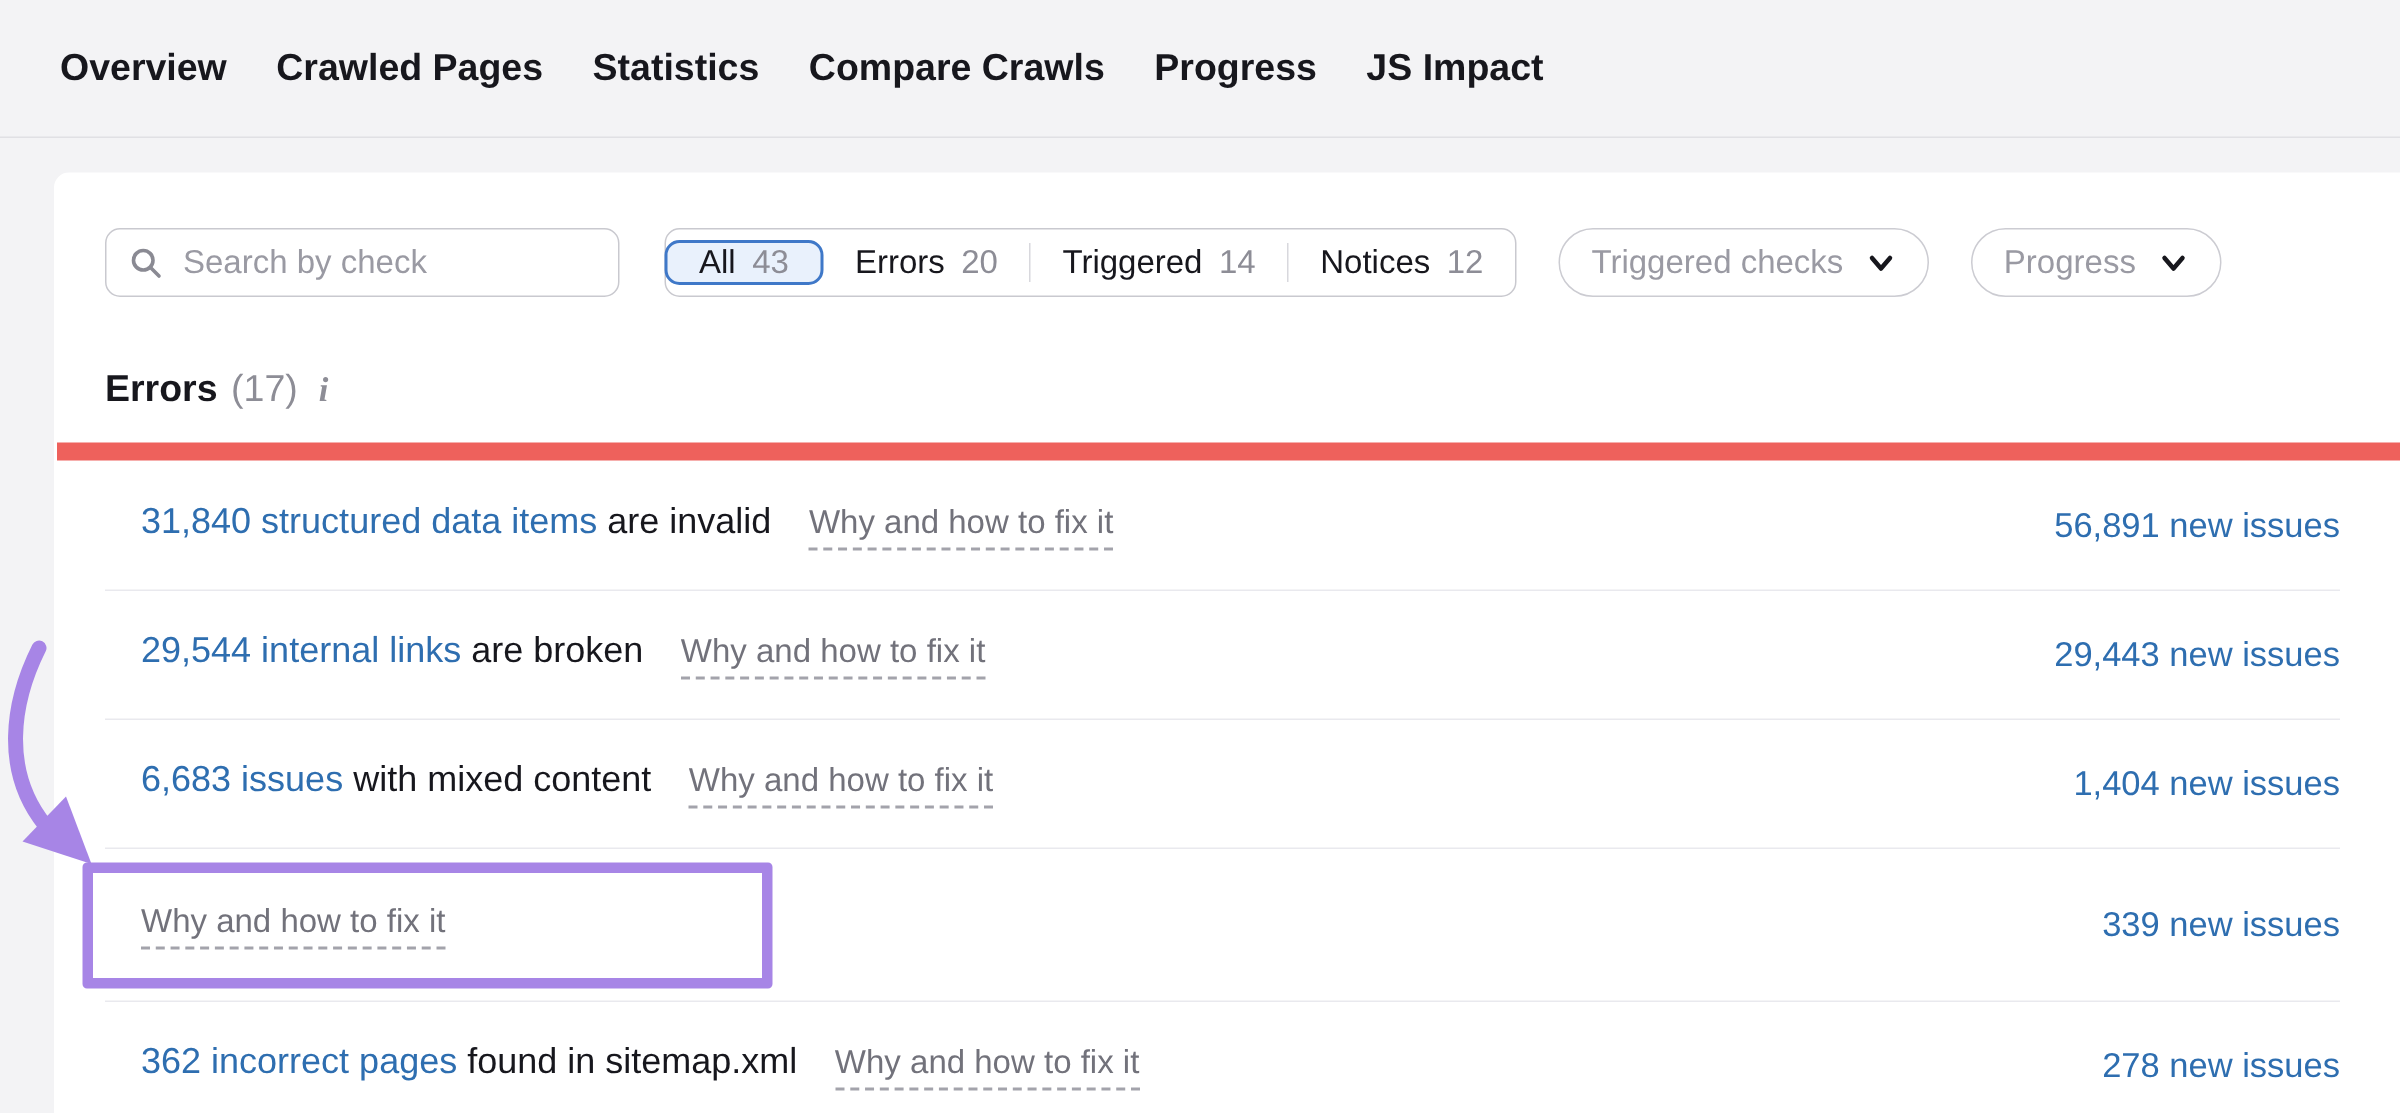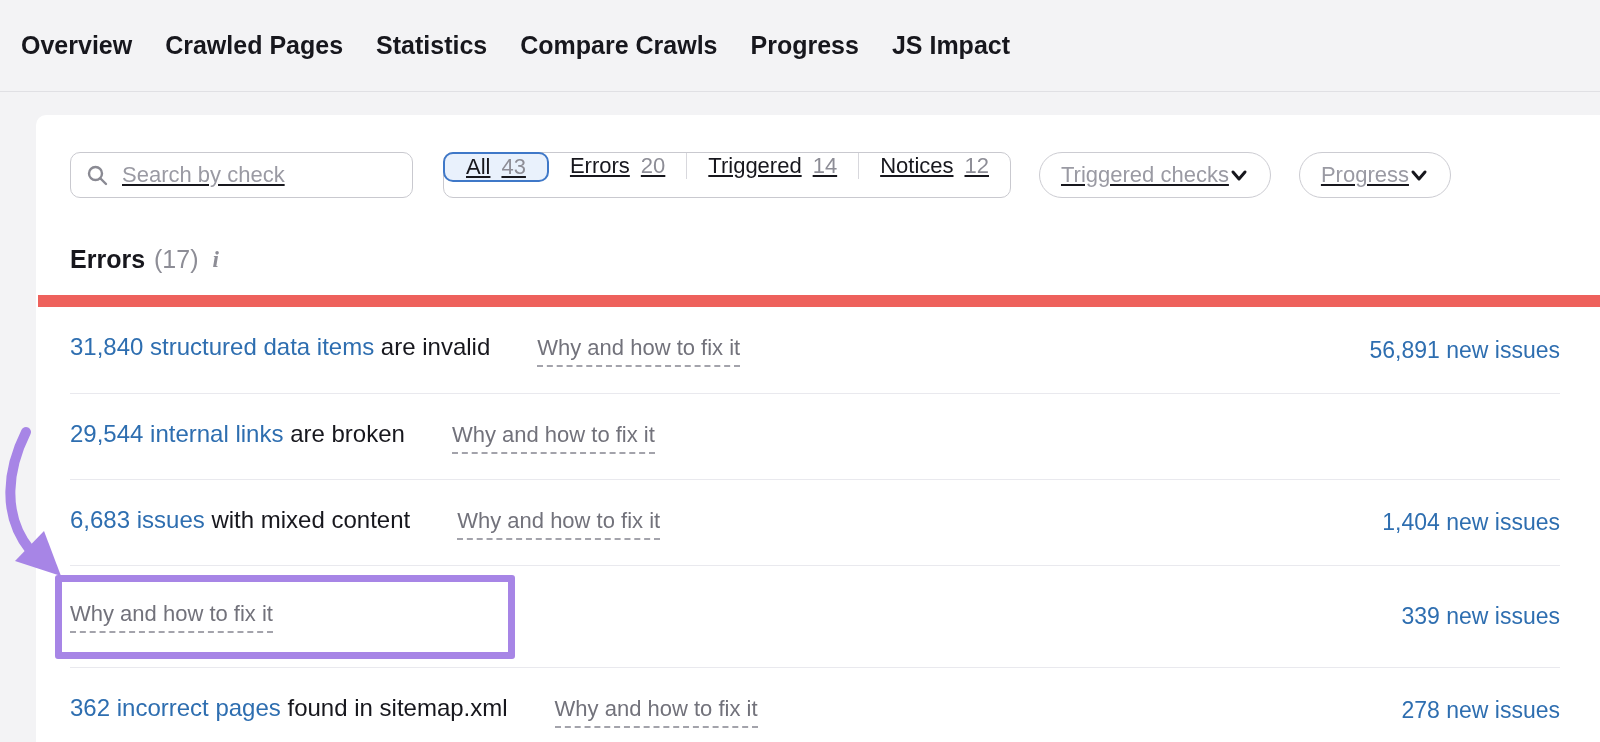--- a/index.html
+++ b/index.html
@@ -18,21 +18,21 @@
     position: relative;
     background: #f3f3f5;
     font-family: "Liberation Sans", "DejaVu Sans", sans-serif;
     color: #17171d;
     -webkit-font-smoothing: antialiased;
   }
 
   
   .top-nav {
     display: flex; align-items: stretch; gap: 33px;
-    height: 92px; padding-left: 21px;
+    height: 92px; padding-left: 40px;
     border-bottom: 1px solid #e0e0e4;
     background: #f3f3f5;
   }
   .nav-tab {
     display: flex; align-items: center;
     font-size: 25px; font-weight: 700;
     color: #17171d; cursor: pointer; position: relative;
     white-space: nowrap;
   }
   .nav-tab.active::after {
@@ -42,75 +42,75 @@
 
   
   .card {
     position: absolute; left: 36px; right: 0; top: 115px; bottom: 0;
     background: #ffffff;
     border-radius: 10px 0 0 0;
     padding: 0 40px 0 34px;
   }
 
   
-  .filter-row { display: flex; align-items: center; margin-top: 35px; height: 50px; text-decoration: underline; }
+  .filter-row { display: flex; align-items: center; margin-top: 35px; height: 50px; }
   .search-box {
     width: 343px; height: 46px; background: #fff;
     border: 1px solid #c9c9cf; border-radius: 10px;
     display: flex; align-items: center; padding: 0 14px; flex: none;
   }
   .search-box svg { flex: none; }
   .search-box input {
     border: none; outline: none; background: transparent;
     font-family: inherit; font-size: 22px; color: #17171d;
     margin-left: 11px; width: 100%;
   }
   .search-box input::placeholder { color: #9a9aa3; }
 
   .segmented {
-    display: flex; align-items: flex-start; height: 46px; margin-left: 30px;
+    display: flex; align-items: center; height: 46px; margin-left: 30px;
     border: 1px solid #c9c9cf; border-radius: 10px; background: #fff; flex: none;
   }
   .segment {
     display: flex; align-items: center; gap: 11px;
     padding: 0 21px; font-size: 22px; cursor: pointer; white-space: nowrap;
     border-right: 1px solid #d8d8dd;
   }
   .segment:last-child { border-right: none; }
   .segment .seg-count { color: #8d8d96; }
   .segment.selected {
     background: var(--selected-segment-bg);
     border: 2px solid var(--selected-segment-border);
     border-radius: 10px; margin: -1px 0 -1px -1px; z-index: 1;
   }
 
   .dropdown {
     height: 46px; border: 1px solid #ccccd2; border-radius: 23px;
-    display: flex; align-items: center; padding: 4px 21px;
+    display: flex; align-items: center; gap: 15px; padding: 4px 21px;
     margin-left: 28px; background: #fff; cursor: pointer;
     font-size: 22px; color: #9a9aa3; white-space: nowrap; flex: none;
   }
 
   
   .section-header { display: flex; align-items: center; margin-top: 45px; font-size: 25px; }
   .section-title { font-weight: 700; }
   .section-count { color: #8d8d96; margin-left: 9px; }
   .info-icon {
     font-family: "Liberation Serif", "DejaVu Serif", serif;
     font-style: italic; font-weight: 700; font-size: 23px;
     color: #8d8d96; margin-left: 14px; cursor: pointer;
   }
 
   .red-bar { height: 12px; background: var(--error-red); margin: 21px -40px 0 -32px; }
 
   
   .issue-row { display: flex; align-items: center; height: 86px; position: relative; }
   .issue-row + .issue-row { border-top: 1px solid #e9e9ee; }
   .issue-row.tall { height: 102px; }
-  .issue-main { display: flex; align-items: baseline; gap: 47px; }
+  .issue-main { display: flex; align-items: baseline; gap: 25px; margin-left: 24px; }
   .issue-text { font-size: 24px; }
   .issue-link { color: var(--link-blue); text-decoration: none; cursor: pointer; }
   .issue-rest { color: #17171d; }
   .why-link {
     font-size: 22px; color: #72727b; text-decoration: none; cursor: pointer;
     border-bottom: 2px dashed #a3a3ab; padding-bottom: 4px; white-space: nowrap;
   }
   .new-issues-link {
     margin-left: auto; font-size: 23px; color: var(--link-blue);
     text-decoration: none; cursor: pointer; white-space: nowrap;
@@ -217,20 +217,21 @@
     <a class="new-issues-link" href="#">56,891 new issues</a>
   </div>
       <div class="issue-row">
     <div class="issue-main">
       <span class="issue-text">
         <a class="issue-link" href="#">29,544 internal links</a>
         <span class="issue-rest">are broken</span>
       </span>
       <a class="why-link" href="#">Why and how to fix it</a>
     </div>
+    <a class="new-issues-link" href="#">29,443 new issues</a>
   </div>
       <div class="issue-row">
     <div class="issue-main">
       <span class="issue-text">
         <a class="issue-link" href="#">6,683 issues</a>
         <span class="issue-rest">with mixed content</span>
       </span>
       <a class="why-link" href="#">Why and how to fix it</a>
     </div>
     <a class="new-issues-link" href="#">1,404 new issues</a>

